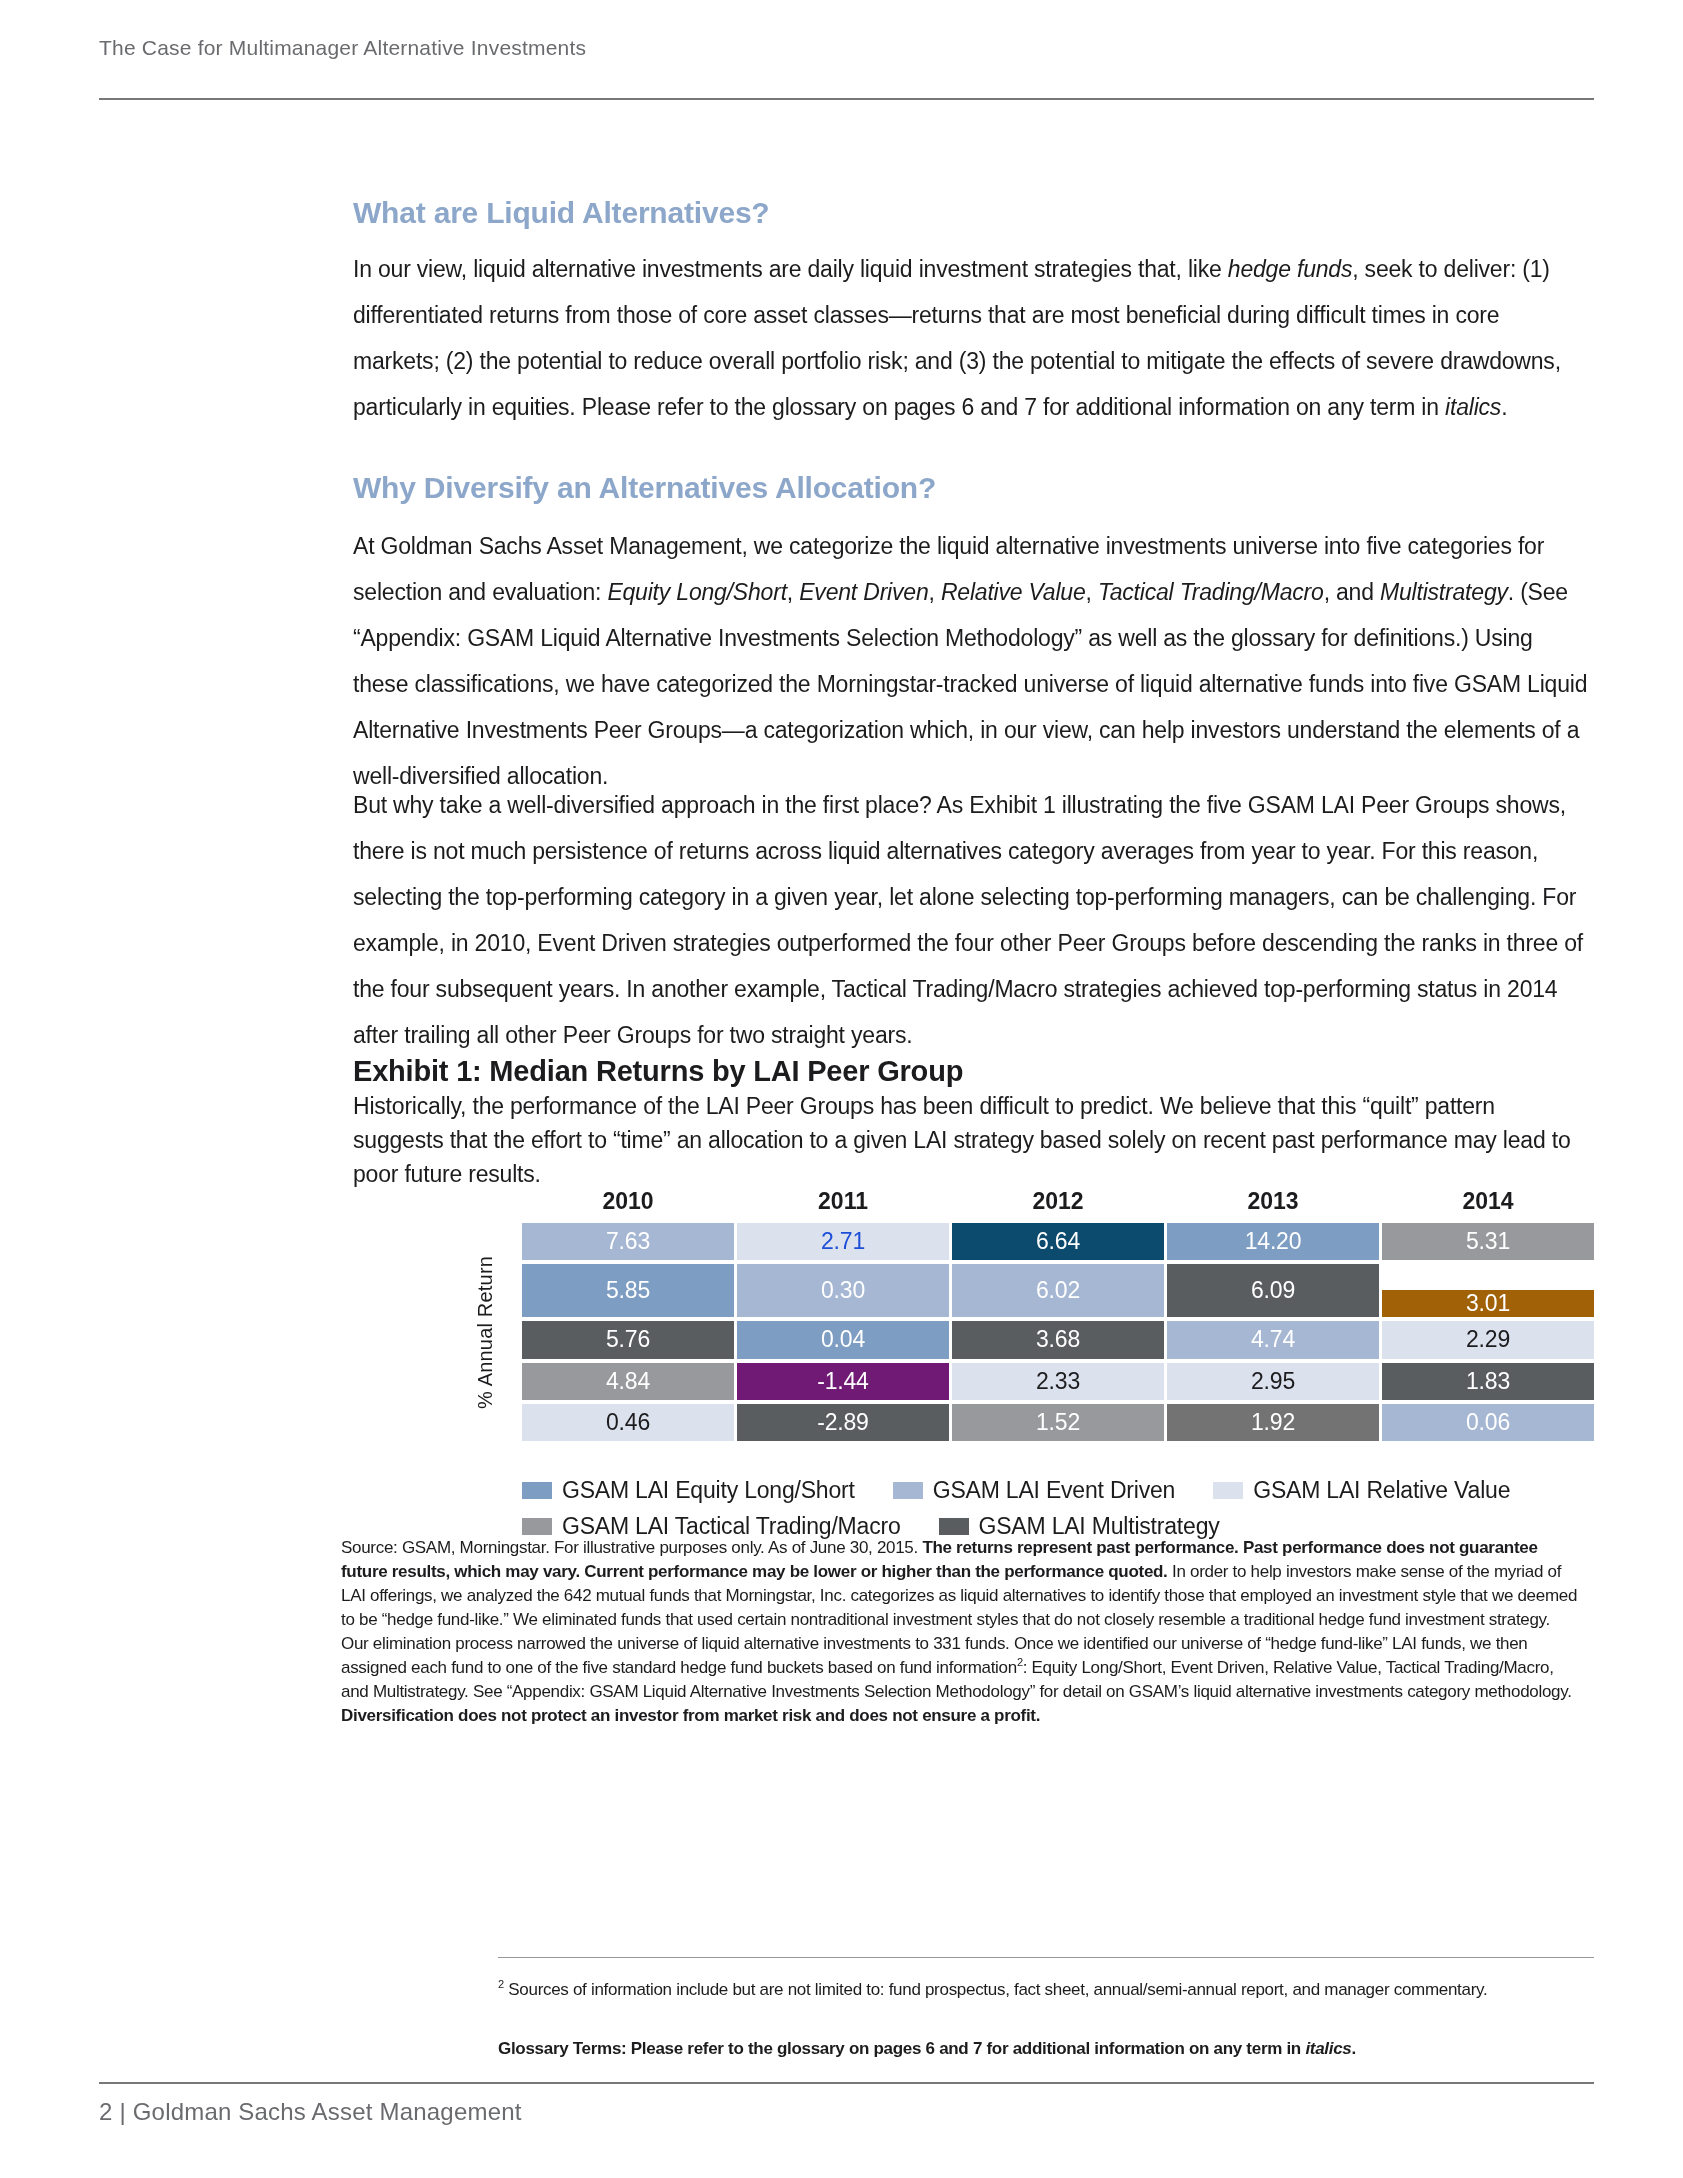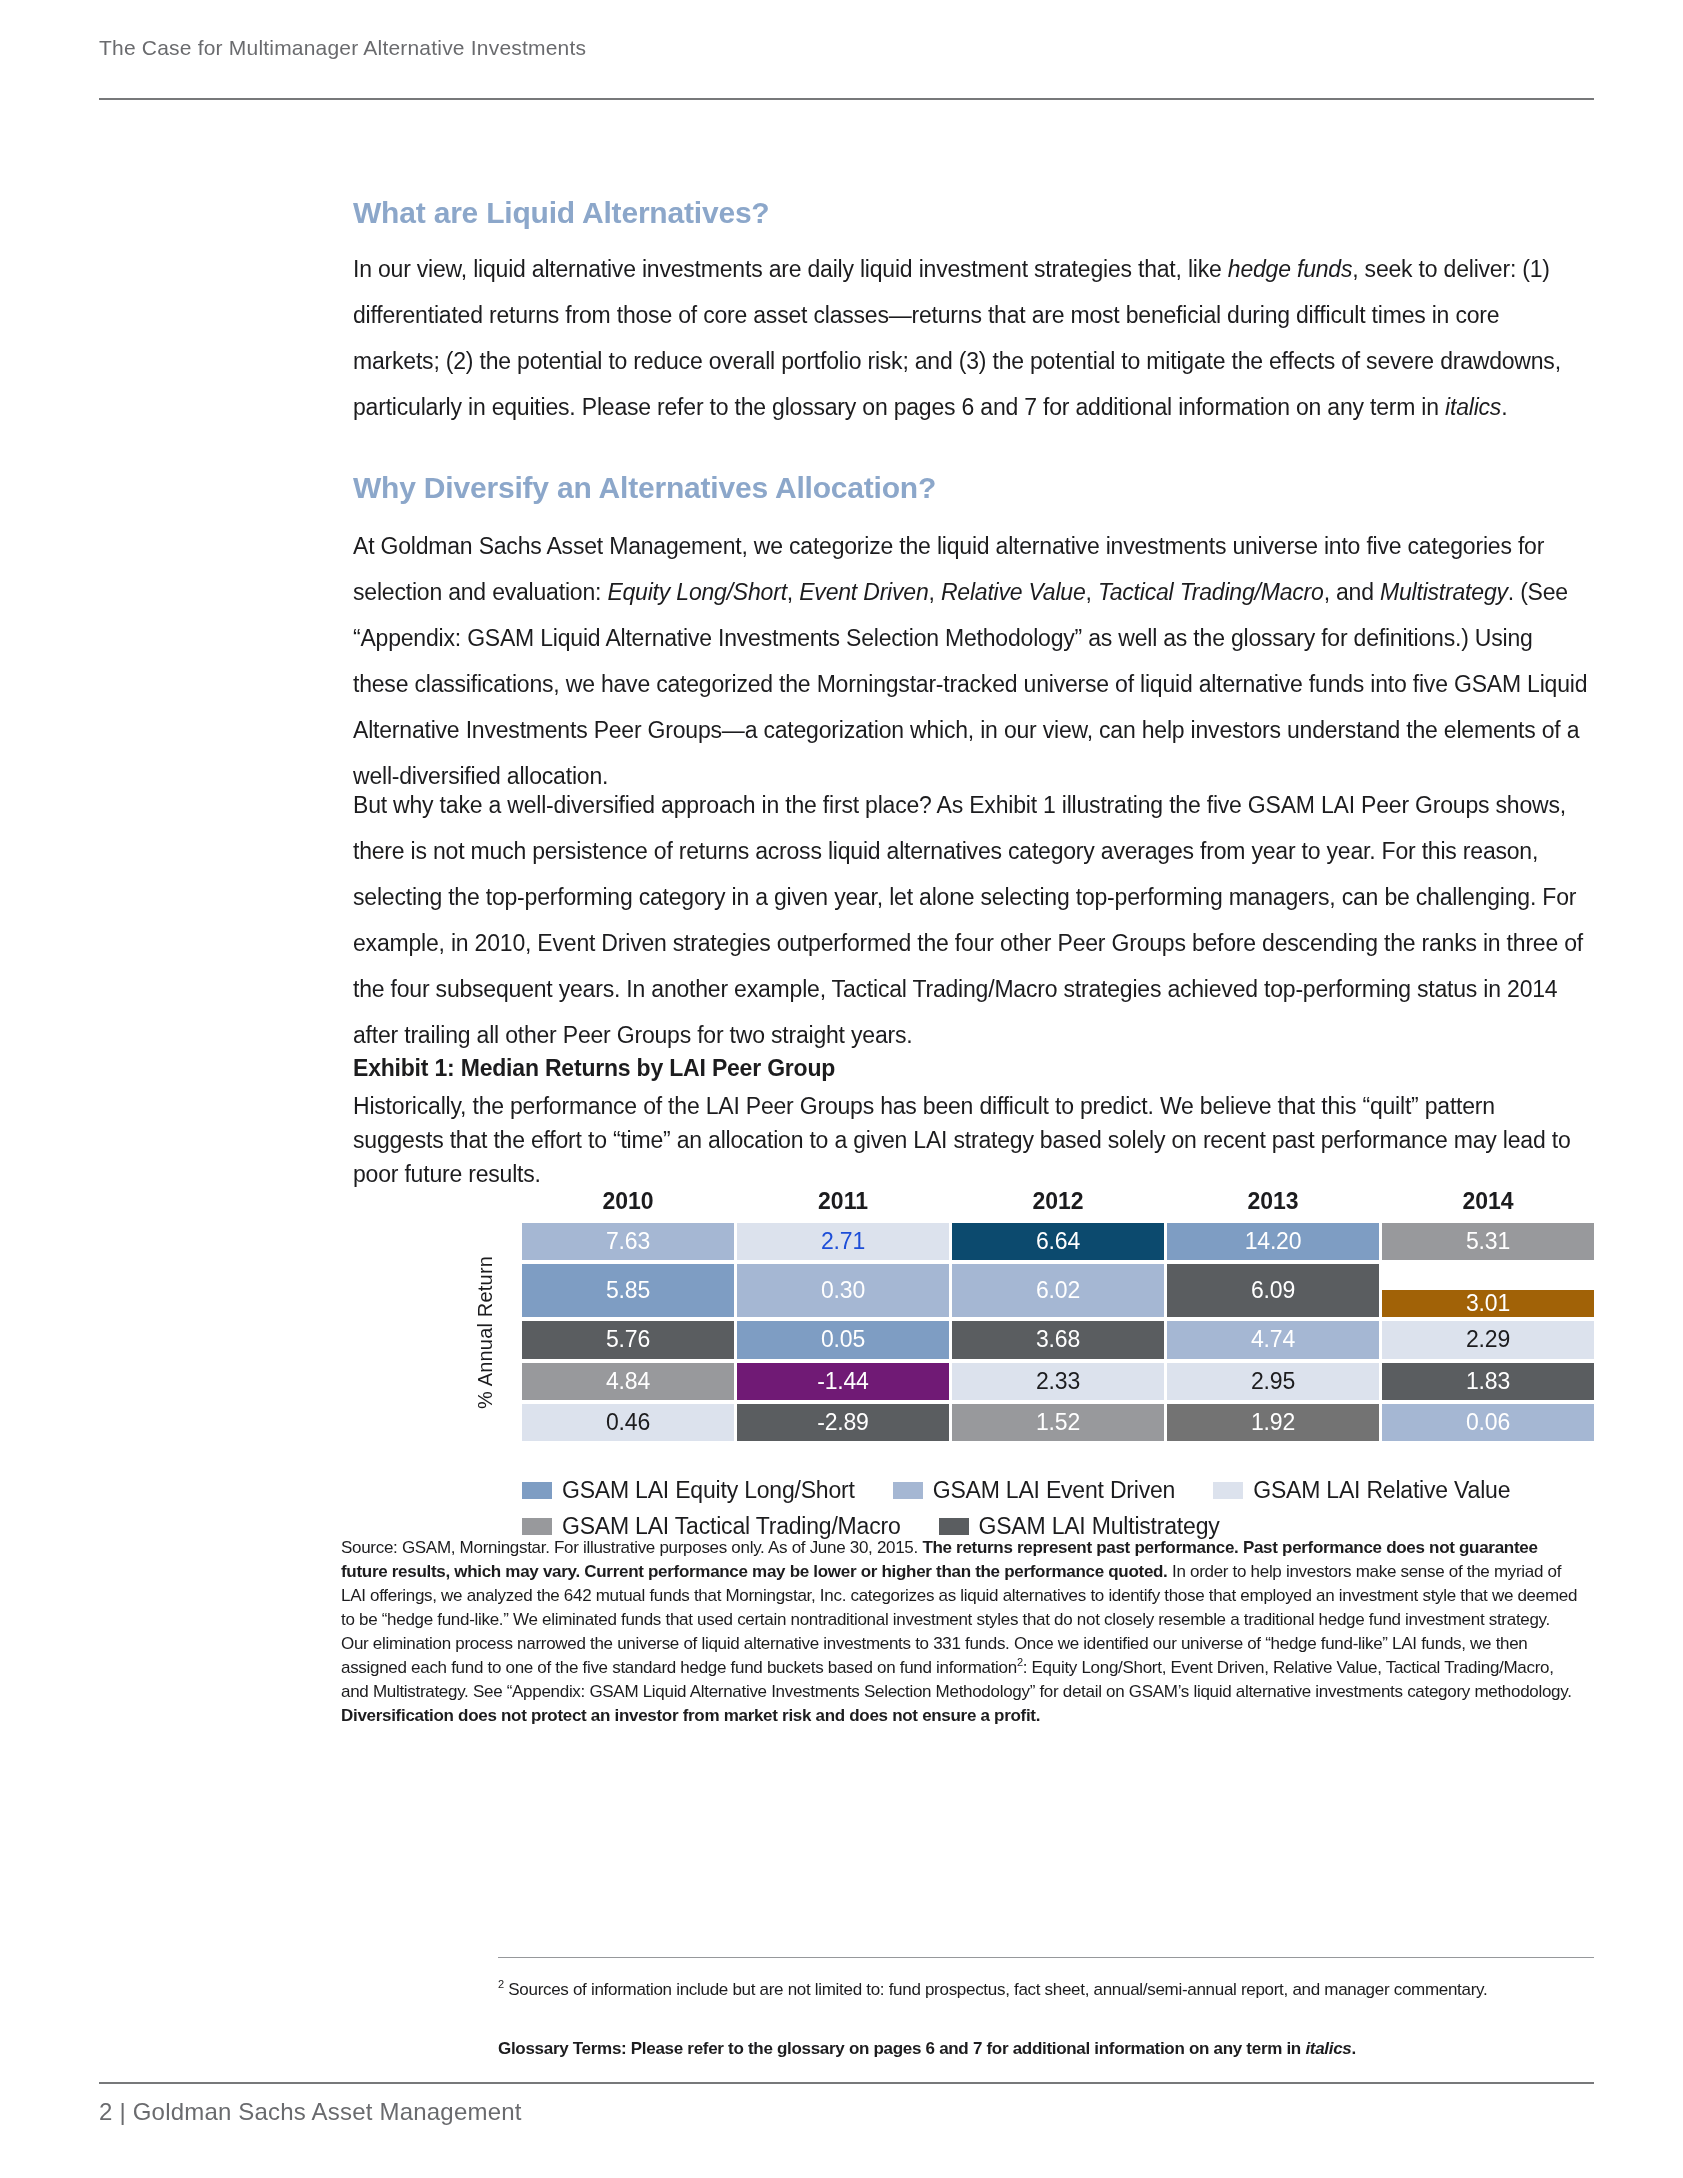--- a/index.html
+++ b/index.html
@@ -15,21 +15,21 @@
   .rule { position:absolute; background:#77787a; height:2px; }
   .rule-header { left:99px; top:98px; width:1495px; }
   .rule-footer { left:99px; top:2082px; width:1495px; }
   .rule-footnote { left:498px; top:1957px; width:1096px; height:1px; background:#96989b; }
 
   .col { position:absolute; left:353px; width:1238px; }
   h1.sec {
     font-size:30px; font-weight:bold; color:#8CA7CA; letter-spacing:-0.2px;
   }
   p.body { font-size:23px; line-height:46px; letter-spacing:-0.2px; }
-  .ex-title { font-size:23px; font-weight:bold; letter-spacing:-0.2px; }
+  .ex-title { font-size:29px; font-weight:bold; letter-spacing:-0.2px; }
 
   
   .ylabel {
     position:absolute; left:471px; top:1223px; height:218px; width:28px;
     display:flex; align-items:center; justify-content:center;
     writing-mode:vertical-rl; transform:rotate(180deg);
     font-size:20px; color:#1c1c1e; letter-spacing:0.2px;
   }
   .years {
     position:absolute; left:522px; top:1188px; width:1072px;
@@ -92,21 +92,21 @@
       <div class="year">2014</div>
     </div>
   <div class="quilt" id="quilt-grid">
       <div class="cell" style="background: rgb(165, 183, 211); color: rgb(255, 255, 255);">7.63</div>
       <div class="cell" style="background: rgb(126, 157, 195); color: rgb(255, 255, 255);">5.85</div>
       <div class="cell" style="background: rgb(90, 93, 96); color: rgb(255, 255, 255);">5.76</div>
       <div class="cell" style="background: rgb(152, 153, 156); color: rgb(255, 255, 255);">4.84</div>
       <div class="cell" style="background: rgb(220, 226, 237); color: rgb(28, 28, 30);">0.46</div>
       <div class="cell" style="background: rgb(220, 226, 237); color: #1d4ed8;">2.71</div>
       <div class="cell" style="background: rgb(165, 183, 211); color: rgb(255, 255, 255);">0.30</div>
-      <div class="cell" style="background: rgb(126, 157, 195); color: rgb(255, 255, 255);">0.05</div>
+      <div class="cell" style="background: rgb(126, 157, 195); color: rgb(255, 255, 255);">0.04</div>
       <div class="cell" style="background: #701a75; color: rgb(255, 255, 255);">-1.44</div>
       <div class="cell" style="background: rgb(90, 93, 96); color: rgb(255, 255, 255);">-2.89</div>
       <div class="cell" style="background: #0c4a6e; color: rgb(255, 255, 255);">6.64</div>
       <div class="cell" style="background: rgb(165, 183, 211); color: rgb(255, 255, 255);">6.02</div>
       <div class="cell" style="background: rgb(90, 93, 96); color: rgb(255, 255, 255);">3.68</div>
       <div class="cell" style="background: rgb(220, 226, 237); color: rgb(28, 28, 30);">2.33</div>
       <div class="cell" style="background: rgb(152, 153, 156); color: rgb(255, 255, 255);">1.52</div>
       <div class="cell" style="background: rgb(126, 157, 195); color: rgb(255, 255, 255);">14.20</div>
       <div class="cell" style="background: rgb(90, 93, 96); color: rgb(255, 255, 255);">6.09</div>
       <div class="cell" style="background: rgb(165, 183, 211); color: rgb(255, 255, 255);">4.74</div>

